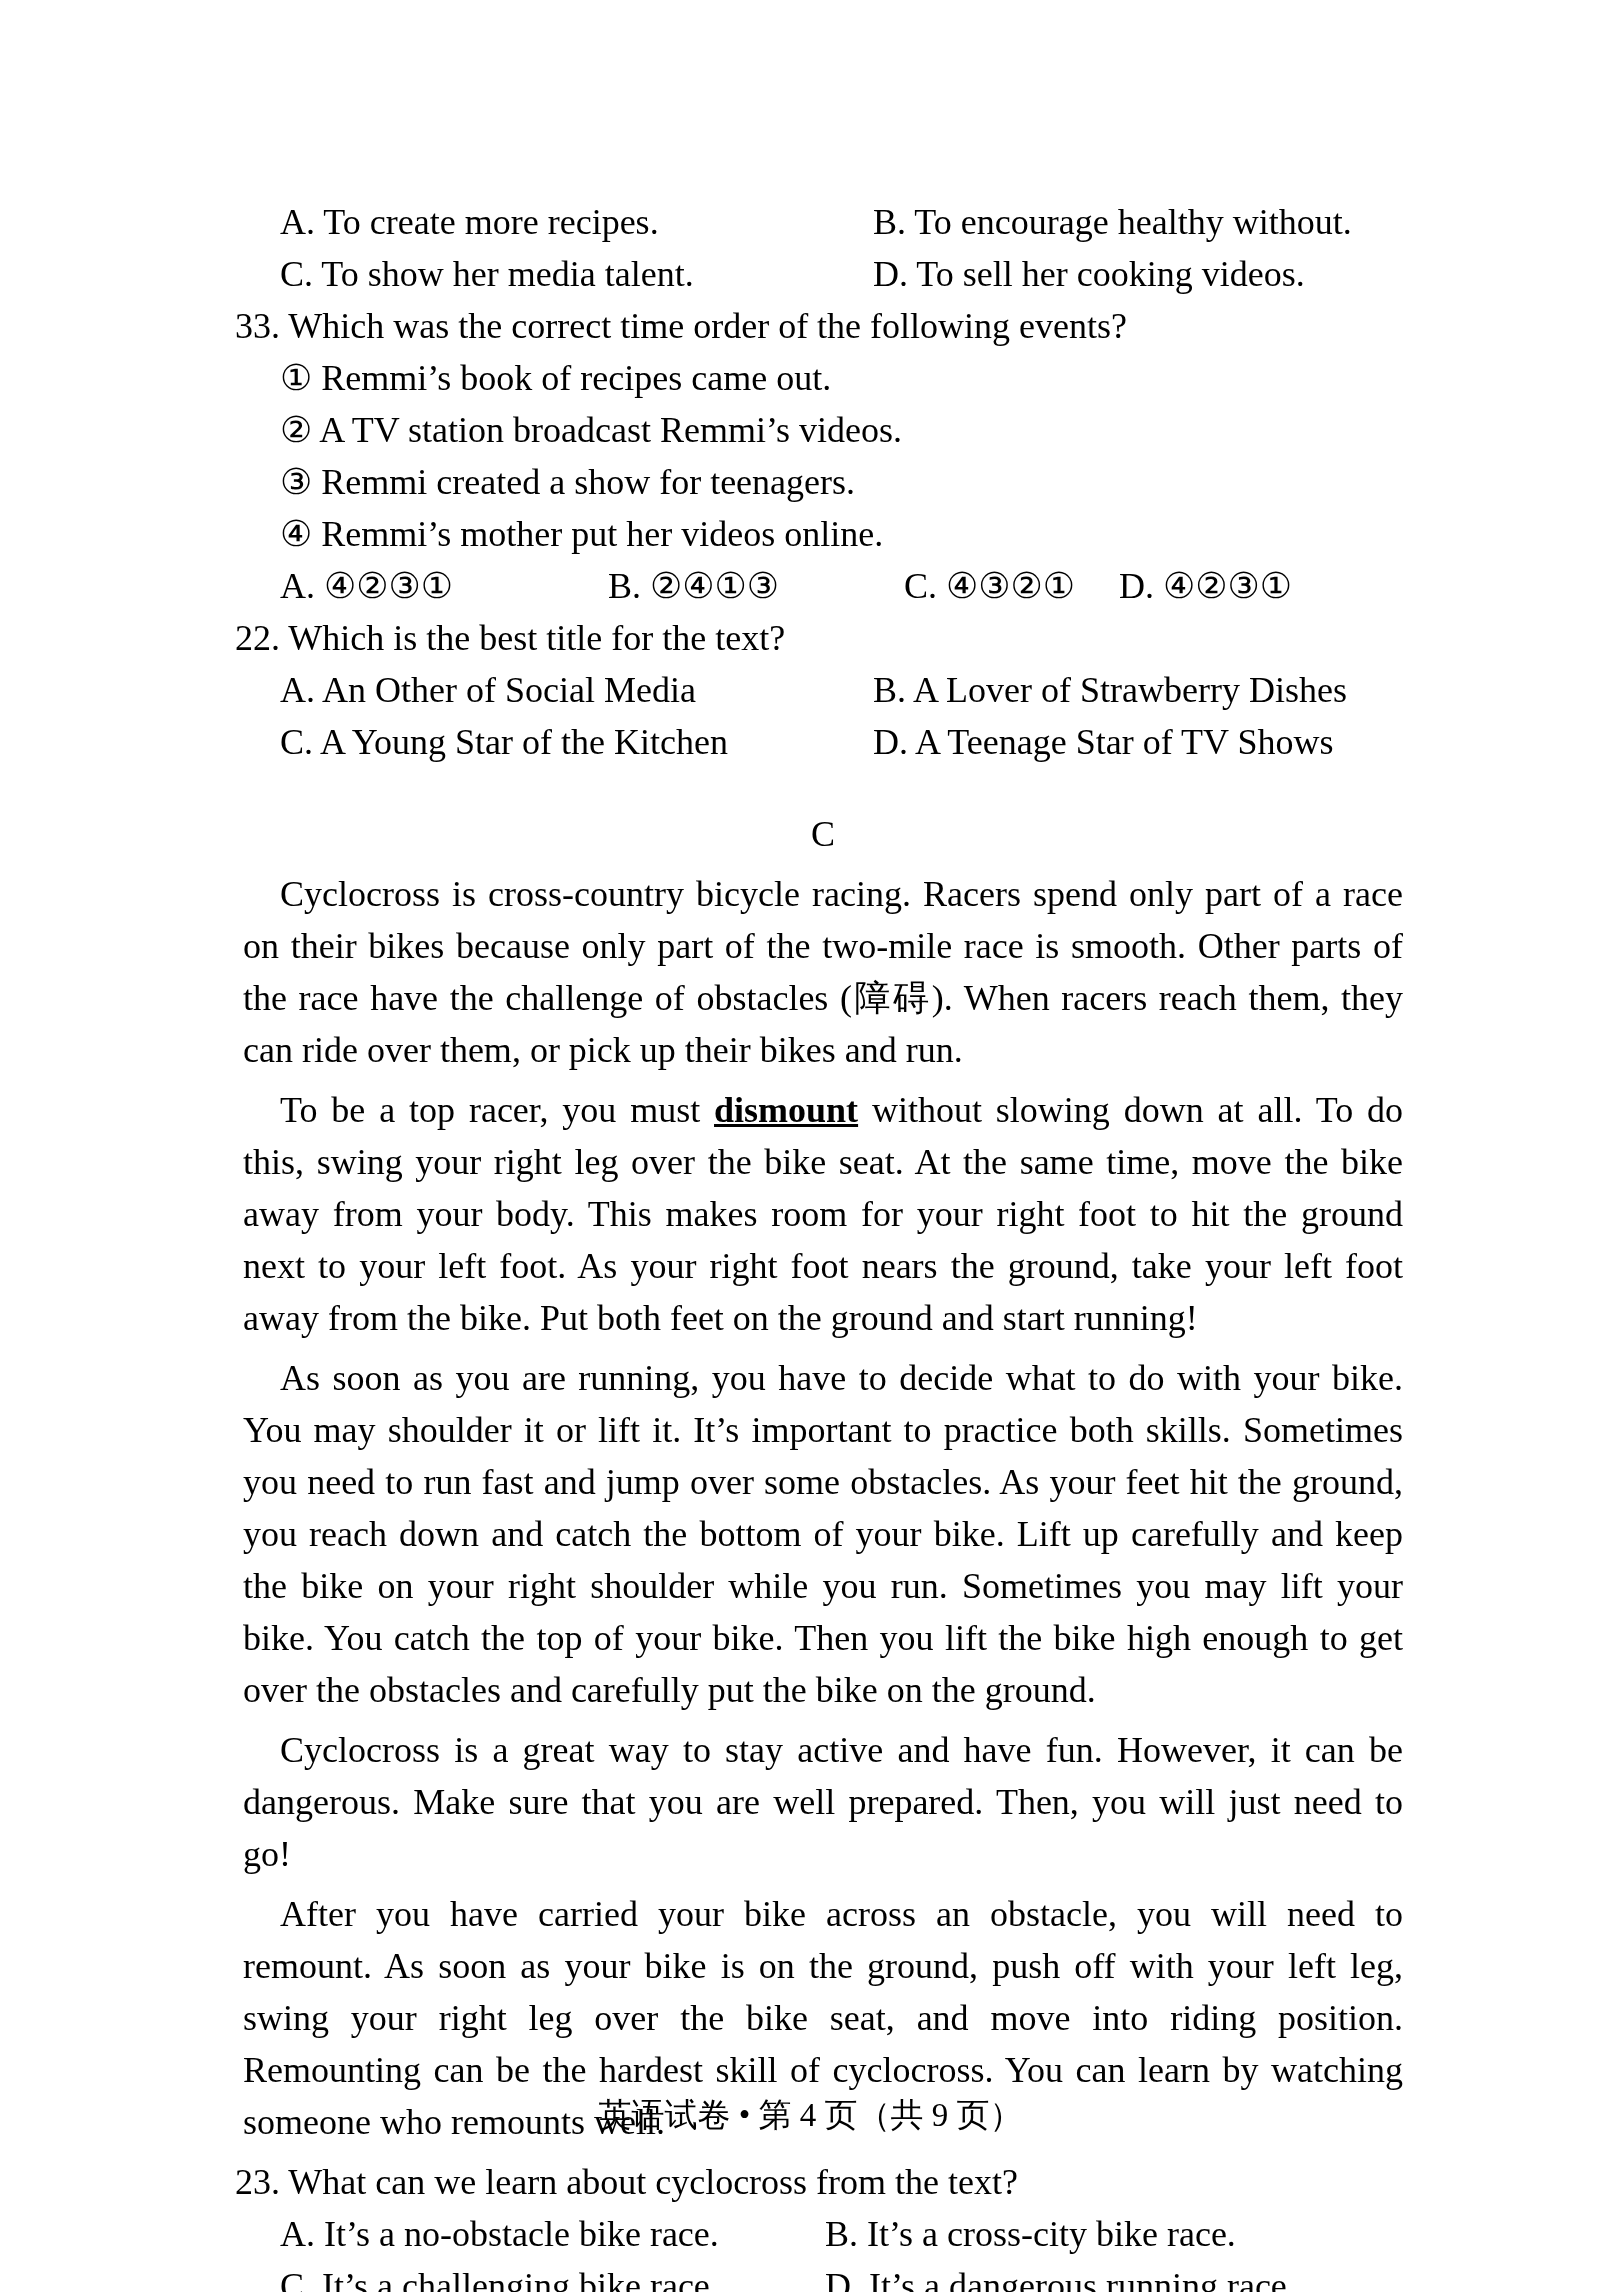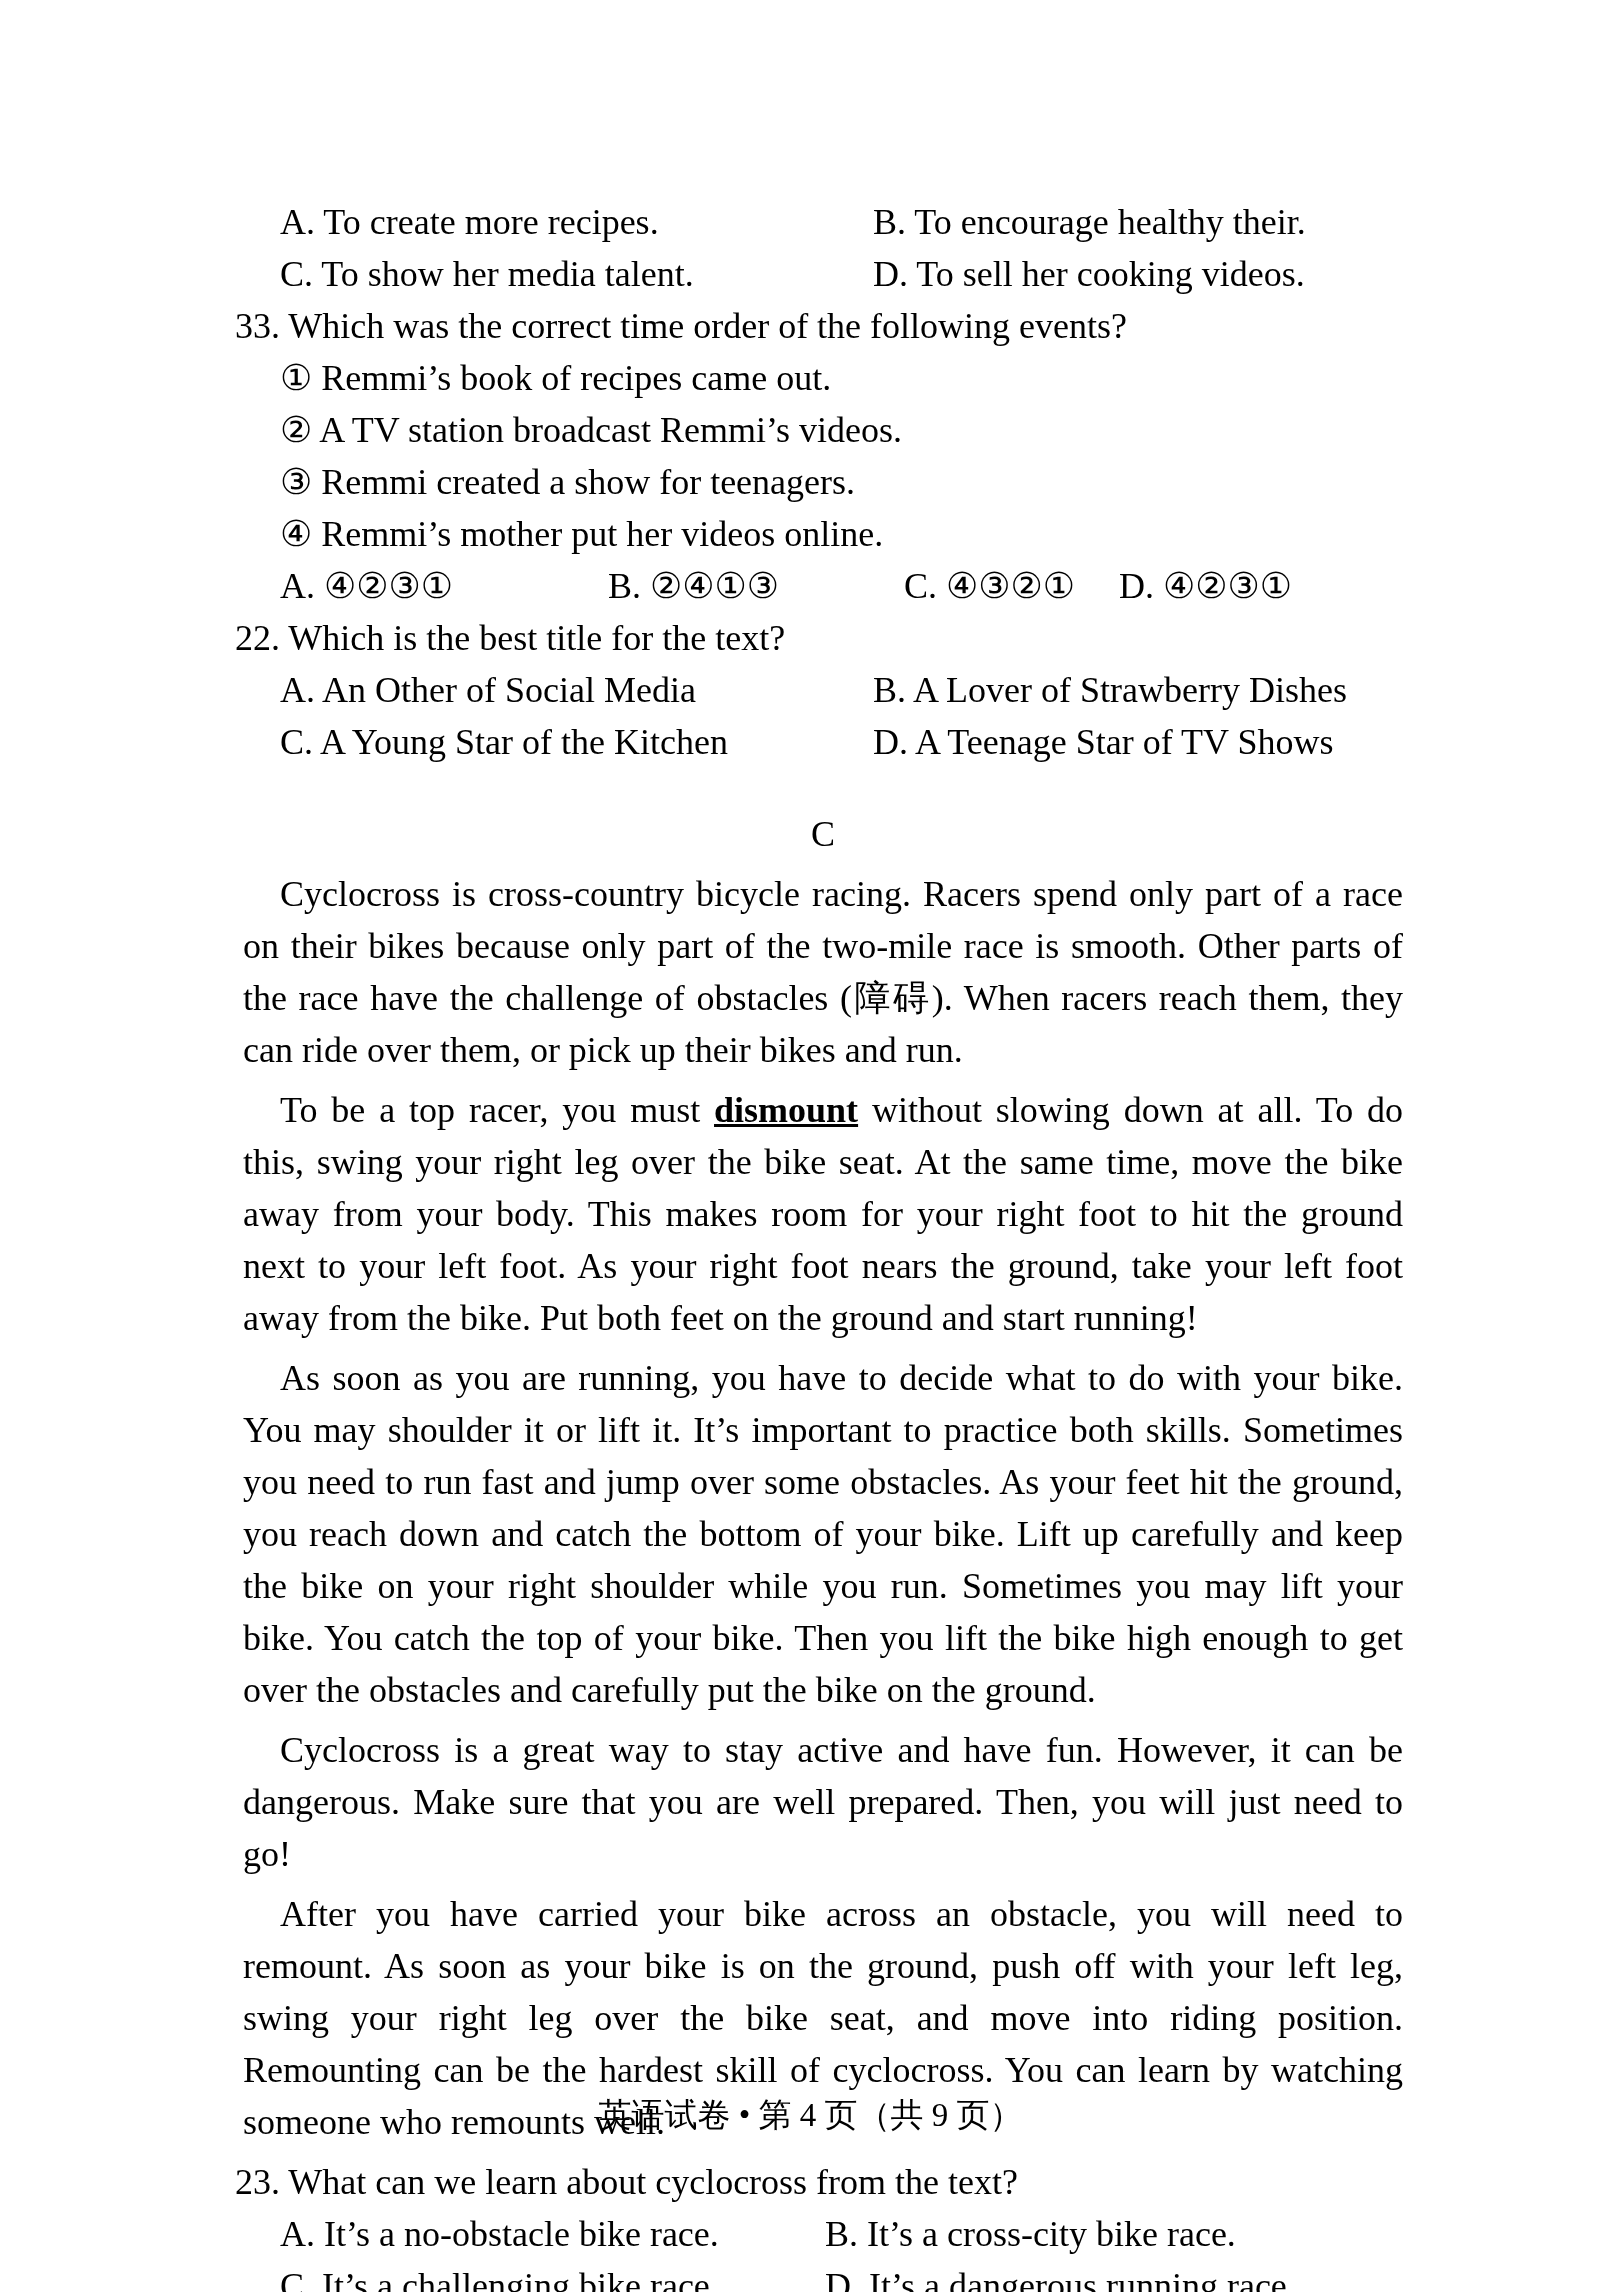--- a/index.html
+++ b/index.html
@@ -59,21 +59,21 @@
   }
 </style>
 </head>
 <body>
 
 <div class="page">
   <div class="content">
 
     <div class="row indent two-col wide">
       <span class="col1">A. To create more recipes.</span>
-      <span class="col2">B. To encourage healthy their.</span>
+      <span class="col2">B. To encourage healthy without.</span>
     </div>
     <div class="row indent two-col wide">
       <span class="col1">C. To show her media talent.</span>
       <span class="col2">D. To sell her cooking videos.</span>
     </div>
 
     <div class="row">33. Which was the correct time order of the following events?</div>
     <div class="row indent">① Remmi’s book of recipes came out.</div>
     <div class="row indent">② A TV station broadcast Remmi’s videos.</div>
     <div class="row indent">③ Remmi created a show for teenagers.</div>

